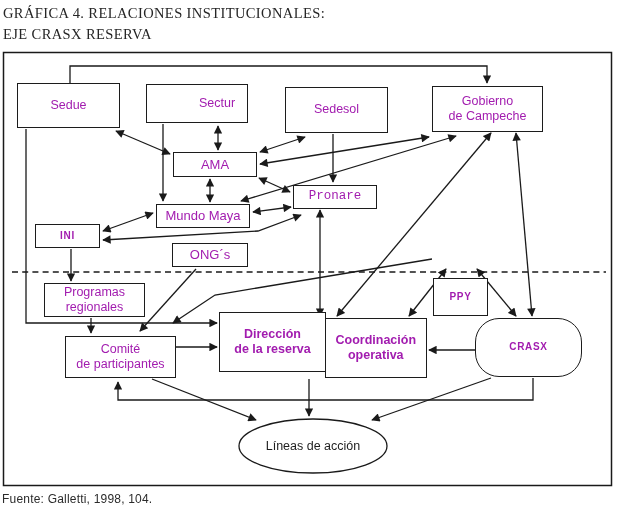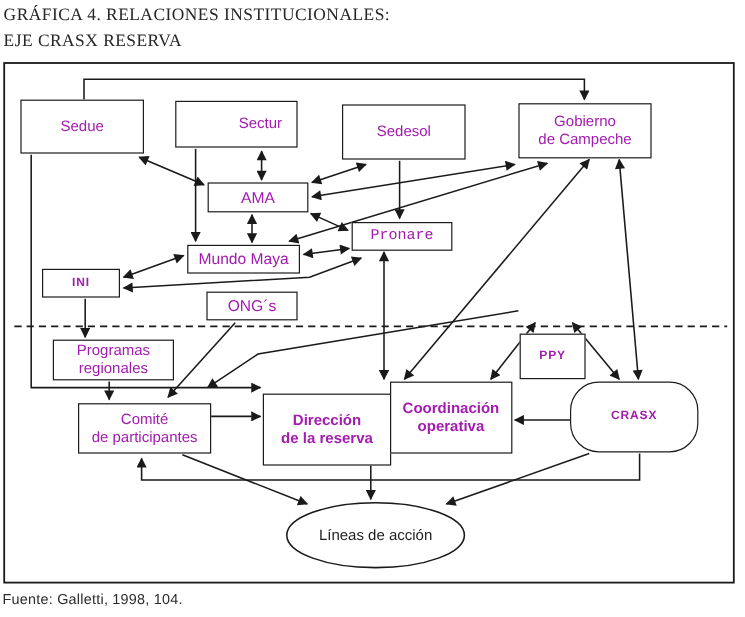--- a/index.html
+++ b/index.html
@@ -97,20 +97,20 @@
 <div class="node md" style="left:173px; top:152px; width:84px;  height:25px;">AMA</div>
 <div class="node" style="left:293px; top:185px; width:84px;  height:24px;font-family:Liberation Mono, monospace;">Pronare</div>
 <div class="node md" style="left:156px; top:204px; width:94px;  height:24px;">Mundo Maya</div>
 <div class="node small" style="left:35px;  top:224px; width:65px;  height:24px;">INI</div>
 <div class="node md" style="left:172px; top:243px; width:76px;  height:24px;">ONG´s</div>
 <div class="node small" style="left:433px; top:230px; width:55px;  height:38px;margin-top:48px;">PPY</div>
 <div class="node" style="left:44px;  top:283px; width:101px; height:34px;">Programas
 regionales</div>
 <div class="node" style="left:65px;  top:336px; width:111px; height:42px;">Comité
 de participantes</div>
-<div class="node bold" style="left:219px; top:328px; width:107px; height:60px;text-align:center;">Dirección
+<div class="node bold" style="left:219px; top:312px; width:107px; height:60px;text-align:center;">Dirección
 de la reserva</div>
 <div class="node bold" style="left:324.6px; top:318px; width:102.4px; height:60px;">Coordinación
 operativa</div>
 <div class="node small" style="left:475px; top:318px; width:107px; height:59px;border-radius:24px;">CRASX</div>
 <div class="ellipse-label">Líneas de acción</div>
 
 <div class="source-caption">Fuente: Galletti, 1998, 104.</div>
 
 </body></html>

